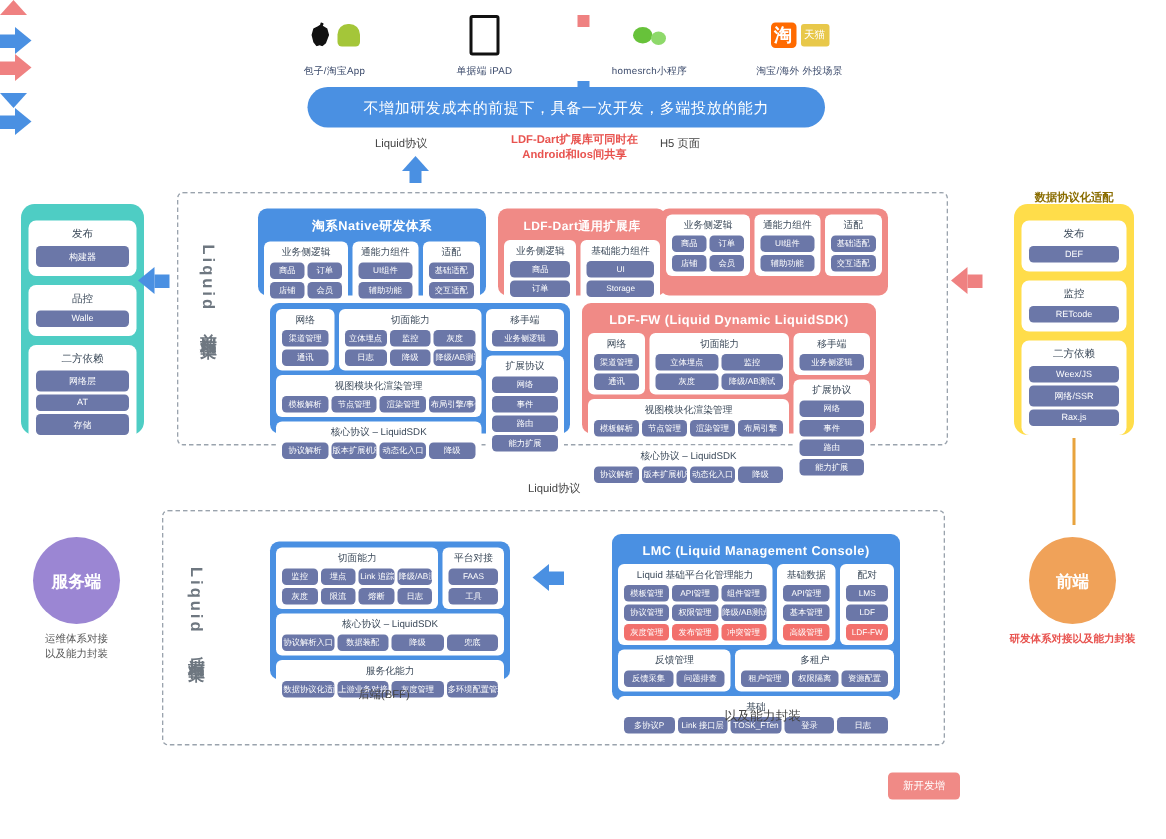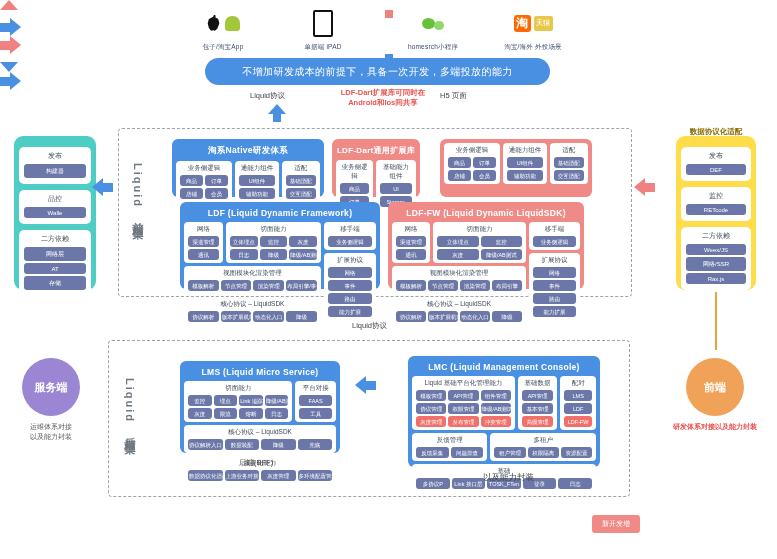--- a/index.html
+++ b/index.html
@@ -229,21 +229,21 @@
     <div class="panel" style="flex:0.85;">
       <div class="ph">适配</div>
       <div class="grid" style="grid-template-columns:1fr;">
         <div class="tag">基础适配</div>
         <div class="tag">交互适配</div>
       </div>
     </div>
   </div>
 </div>
 
-<div class="blk blk-red" style="left:332px;top:139px;width:88px;height:58px;">
+<div class="blk blk-red" style="left:332px;top:139px;width:112px;height:58px;">
   <div class="blk-title" style="font-size:8px;">LDF-Dart通用扩展库</div>
   <div class="row" style="gap:3px;">
     <div class="panel" style="flex:1;">
       <div class="ph">业务侧逻辑</div>
       <div class="grid" style="grid-template-columns:1fr;">
         <div class="tag">商品</div>
         <div class="tag">订单</div>
       </div>
     </div>
     <div class="panel" style="flex:1.1;">
@@ -278,21 +278,20 @@
       <div class="ph">适配</div>
       <div class="grid" style="grid-template-columns:1fr;">
         <div class="tag">基础适配</div>
         <div class="tag">交互适配</div>
       </div>
     </div>
   </div>
 </div>
 
 <div class="blk blk-blue" style="left:180px;top:202px;width:200px;height:87px;">
-  <div class="blk-title">LDF (Liquid Dynamic Framework)</div>
   <div class="row" style="gap:3px;">
     <div style="flex:1;display:flex;flex-direction:column;gap:3px;">
       <div class="row" style="gap:3px;">
         <div class="panel" style="flex:0.55;">
           <div class="ph">网络</div>
           <div class="grid" style="grid-template-columns:1fr;">
             <div class="tag">渠道管理</div>
             <div class="tag">通讯</div>
           </div>
         </div>
@@ -407,21 +406,20 @@
 <div class="down-blue" style="left:367px;top:300px;">
   <div class="tail" style="margin:0 auto;"></div>
     <div class="head"></div>
 </div>
 <div class="lbl" style="left:352px;top:321px;">Liquid协议</div>
 
 <div class="dashed" style="left:108px;top:340px;width:520px;height:155px;"></div>
 <div class="vtext" style="left:122px;top:378px;">Liquid 后端框架</div>
 
 <div class="blk blk-blue" style="left:180px;top:361px;width:160px;height:92px;">
-  <div class="blk-title">LMS (Liquid Micro Service)</div>
   <div style="display:flex;flex-direction:column;gap:3px;">
     <div class="row" style="gap:3px;">
       <div class="panel" style="flex:2.3;">
         <div class="ph">切面能力</div>
         <div class="grid" style="grid-template-columns:1fr 1fr 1fr 1fr;">
           <div class="tag">监控</div>
           <div class="tag">埋点</div>
           <div class="tag">Link 追踪</div>
           <div class="tag">降级/AB测试</div>
           <div class="tag">灰度</div>

